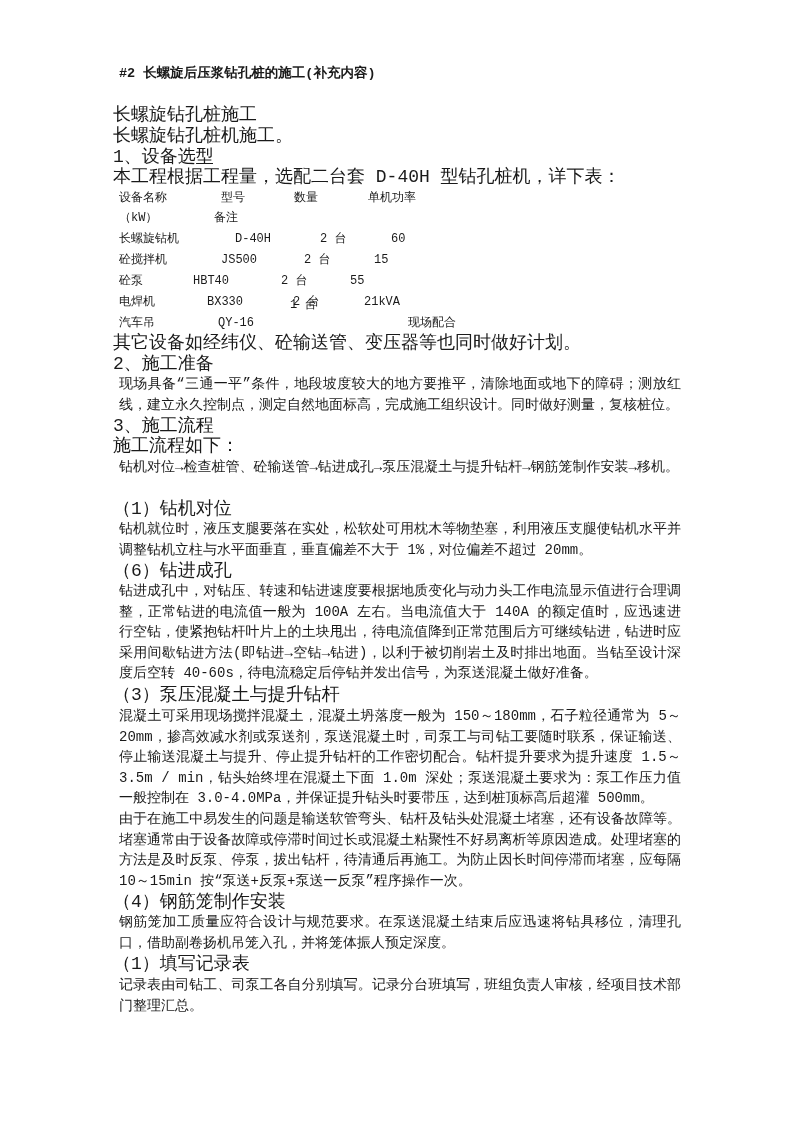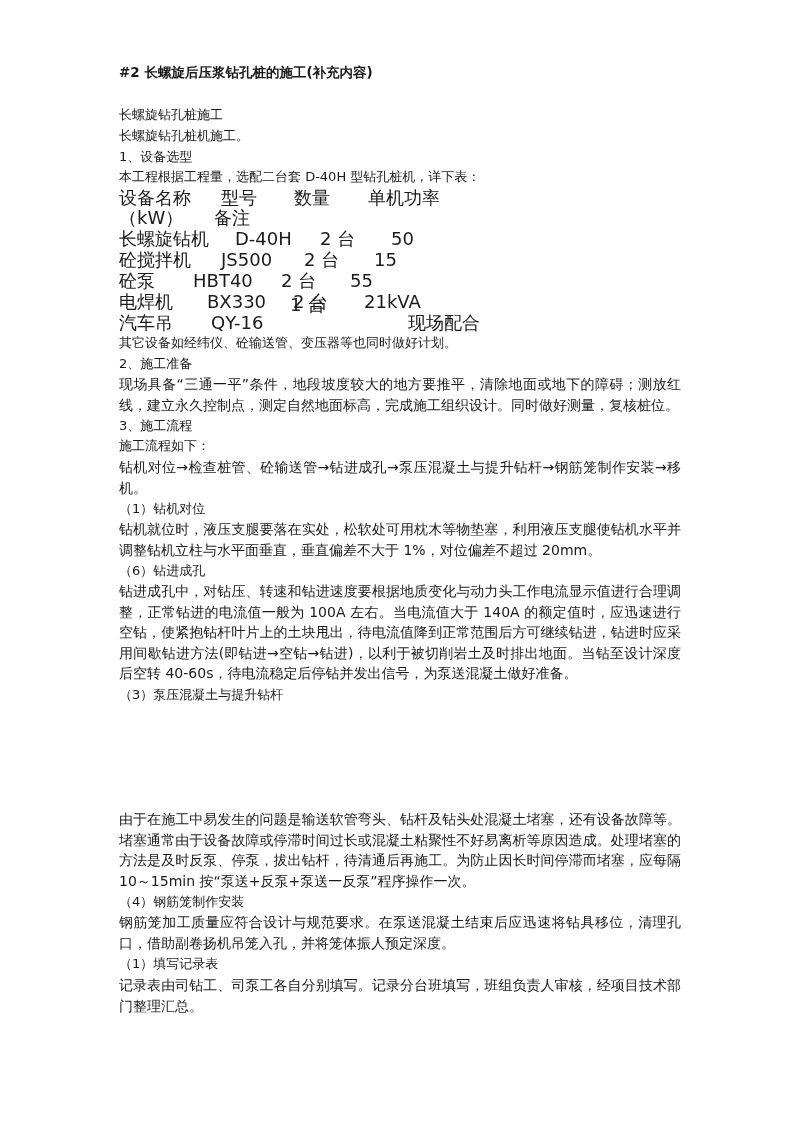--- a/index.html
+++ b/index.html
@@ -1,23 +1,23 @@
 <!DOCTYPE html>
 <html><head>
   <meta charset="utf-8">
   <style>
     html, body { margin: 0; padding: 0; background: #ffffff; }
     body { width: 793px; height: 1122px; position: relative; overflow: hidden;
            font-family: "DejaVu Sans", "Liberation Sans", sans-serif; color: #1a1a1a; }
-    .page { position: absolute; left: 0; top: 0; width: 793px; height: 1122px; }
+    .page { position: absolute; left: 0; top: 0; width: 793px; height: 1122px; font-family: Liberation Mono, monospace; }
     .title { position: absolute; left: 119px; top: 64px; font-size: 13.5px; font-weight: bold; white-space: nowrap; }
-    .line { position: absolute; left: 119px; font-size: 13px; line-height: 20.6px; white-space: nowrap; }
+    .line { position: absolute; left: 113px; font-size: 18px; line-height: 20.6px; white-space: nowrap; }
     .para { position: absolute; left: 119px; width: 562px; font-size: 14px; line-height: 20.6px;
             text-align: justify; text-align-last: left; word-break: break-all; }
-    .cell { position: absolute; font-size: 18px; line-height: 20.6px; white-space: nowrap; }
+    .cell { position: absolute; font-size: 12px; line-height: 20.6px; white-space: nowrap; }
   </style>
 </head>
 <body>
 
 <div class="page">
 
   <div class="title">#2   长螺旋后压浆钻孔桩的施工(补充内容)</div>
 
   <div class="line" style="top:105px">长螺旋钻孔桩施工</div>
   <div class="line" style="top:126px">长螺旋钻孔桩机施工。</div>
@@ -30,21 +30,21 @@
     <div class="cell" style="left:221px;top:188px">型号</div>
     <div class="cell" style="left:294px;top:188px">数量</div>
     <div class="cell" style="left:368px;top:188px">单机功率</div>
     <div class="cell" style="left:119px;top:208px">（kW）</div>
     <div class="cell" style="left:214px;top:208px">备注</div>
 
     <div>
       <div class="cell" style="left:119px;top:229px">长螺旋钻机</div>
       <div class="cell" style="left:235px;top:229px">D-40H</div>
       <div class="cell" style="left:320px;top:229px">2 台</div>
-      <div class="cell" style="left:391px;top:229px">50</div>
+      <div class="cell" style="left:391px;top:229px">60</div>
     </div>
     <div>
       <div class="cell" style="left:119px;top:250px">砼搅拌机</div>
       <div class="cell" style="left:221px;top:250px">JS500</div>
       <div class="cell" style="left:304px;top:250px">2 台</div>
       <div class="cell" style="left:374px;top:250px">15</div>
     </div>
     <div>
       <div class="cell" style="left:119px;top:271px">砼泵</div>
       <div class="cell" style="left:193px;top:271px">HBT40</div>
@@ -52,21 +52,21 @@
       <div class="cell" style="left:350px;top:271px">55</div>
     </div>
     <div>
       <div class="cell" style="left:119px;top:292px">电焊机</div>
       <div class="cell" style="left:207px;top:292px">BX330</div>
       <div class="cell" style="left:293px;top:292px">2 台</div>
       <div class="cell" style="left:364px;top:292px">21kVA</div>
     </div>
     <div>
       <div class="cell" style="left:119px;top:313px">汽车吊</div>
-      <div class="cell" style="left:211px;top:313px">QY-16</div>
+      <div class="cell" style="left:218px;top:313px">QY-16</div>
       <div class="cell" style="left:290px;top:295px">1 台</div>
       <div class="cell" style="left:408px;top:313px">现场配合</div>
     </div>
   </div>
 
   <div class="line" style="top:333px">其它设备如经纬仪、砼输送管、变压器等也同时做好计划。</div>
 
   <div class="line" style="top:354px">2、施工准备</div>
   <div class="para" style="top:374px">现场具备“三通一平”条件，地段坡度较大的地方要推平，清除地面或地下的障碍；测放红线，建立永久控制点，测定自然地面标高，完成施工组织设计。同时做好测量，复核桩位。</div>
 
@@ -74,20 +74,21 @@
   <div class="line" style="top:436px">施工流程如下：</div>
   <div class="para" style="top:457px">钻机对位→检查桩管、砼输送管→钻进成孔→泵压混凝土与提升钻杆→钢筋笼制作安装→移机。</div>
 
   <div class="line" style="top:499px">（1）钻机对位</div>
   <div class="para" style="top:519px">钻机就位时，液压支腿要落在实处，松软处可用枕木等物垫塞，利用液压支腿使钻机水平并调整钻机立柱与水平面垂直，垂直偏差不大于 1%，对位偏差不超过 20mm。</div>
 
   <div class="line" style="top:561px">（6）钻进成孔</div>
   <div class="para" style="top:581px">钻进成孔中，对钻压、转速和钻进速度要根据地质变化与动力头工作电流显示值进行合理调整，正常钻进的电流值一般为 100A 左右。当电流值大于 140A 的额定值时，应迅速进行空钻，使紧抱钻杆叶片上的土块甩出，待电流值降到正常范围后方可继续钻进，钻进时应采用间歇钻进方法(即钻进→空钻→钻进)，以利于被切削岩土及时排出地面。当钻至设计深度后空转 40-60s，待电流稳定后停钻并发出信号，为泵送混凝土做好准备。</div>
 
   <div class="line" style="top:685px">（3）泵压混凝土与提升钻杆</div>
+  <div class="para" style="top:706px">混凝土可采用现场搅拌混凝土，混凝土坍落度一般为 150～180mm，石子粒径通常为 5～20mm，掺高效减水剂或泵送剂，泵送混凝土时，司泵工与司钻工要随时联系，保证输送、停止输送混凝土与提升、停止提升钻杆的工作密切配合。钻杆提升要求为提升速度 1.5～3.5m / min，钻头始终埋在混凝土下面 1.0m 深处；泵送混凝土要求为：泵工作压力值一般控制在 3.0-4.0MPa，并保证提升钻头时要带压，达到桩顶标高后超灌 500mm。</div>
   <div class="para" style="top:809px">由于在施工中易发生的问题是输送软管弯头、钻杆及钻头处混凝土堵塞，还有设备故障等。堵塞通常由于设备故障或停滞时间过长或混凝土粘聚性不好易离析等原因造成。处理堵塞的方法是及时反泵、停泵，拔出钻杆，待清通后再施工。为防止因长时间停滞而堵塞，应每隔 10～15min 按“泵送+反泵+泵送一反泵”程序操作一次。</div>
 
   <div class="line" style="top:892px">（4）钢筋笼制作安装</div>
   <div class="para" style="top:912px">钢筋笼加工质量应符合设计与规范要求。在泵送混凝土结束后应迅速将钻具移位，清理孔口，借助副卷扬机吊笼入孔，并将笼体振人预定深度。</div>
 
   <div class="line" style="top:954px">（1）填写记录表</div>
   <div class="para" style="top:975px">记录表由司钻工、司泵工各自分别填写。记录分台班填写，班组负责人审核，经项目技术部门整理汇总。</div>
 
 </div>
 

